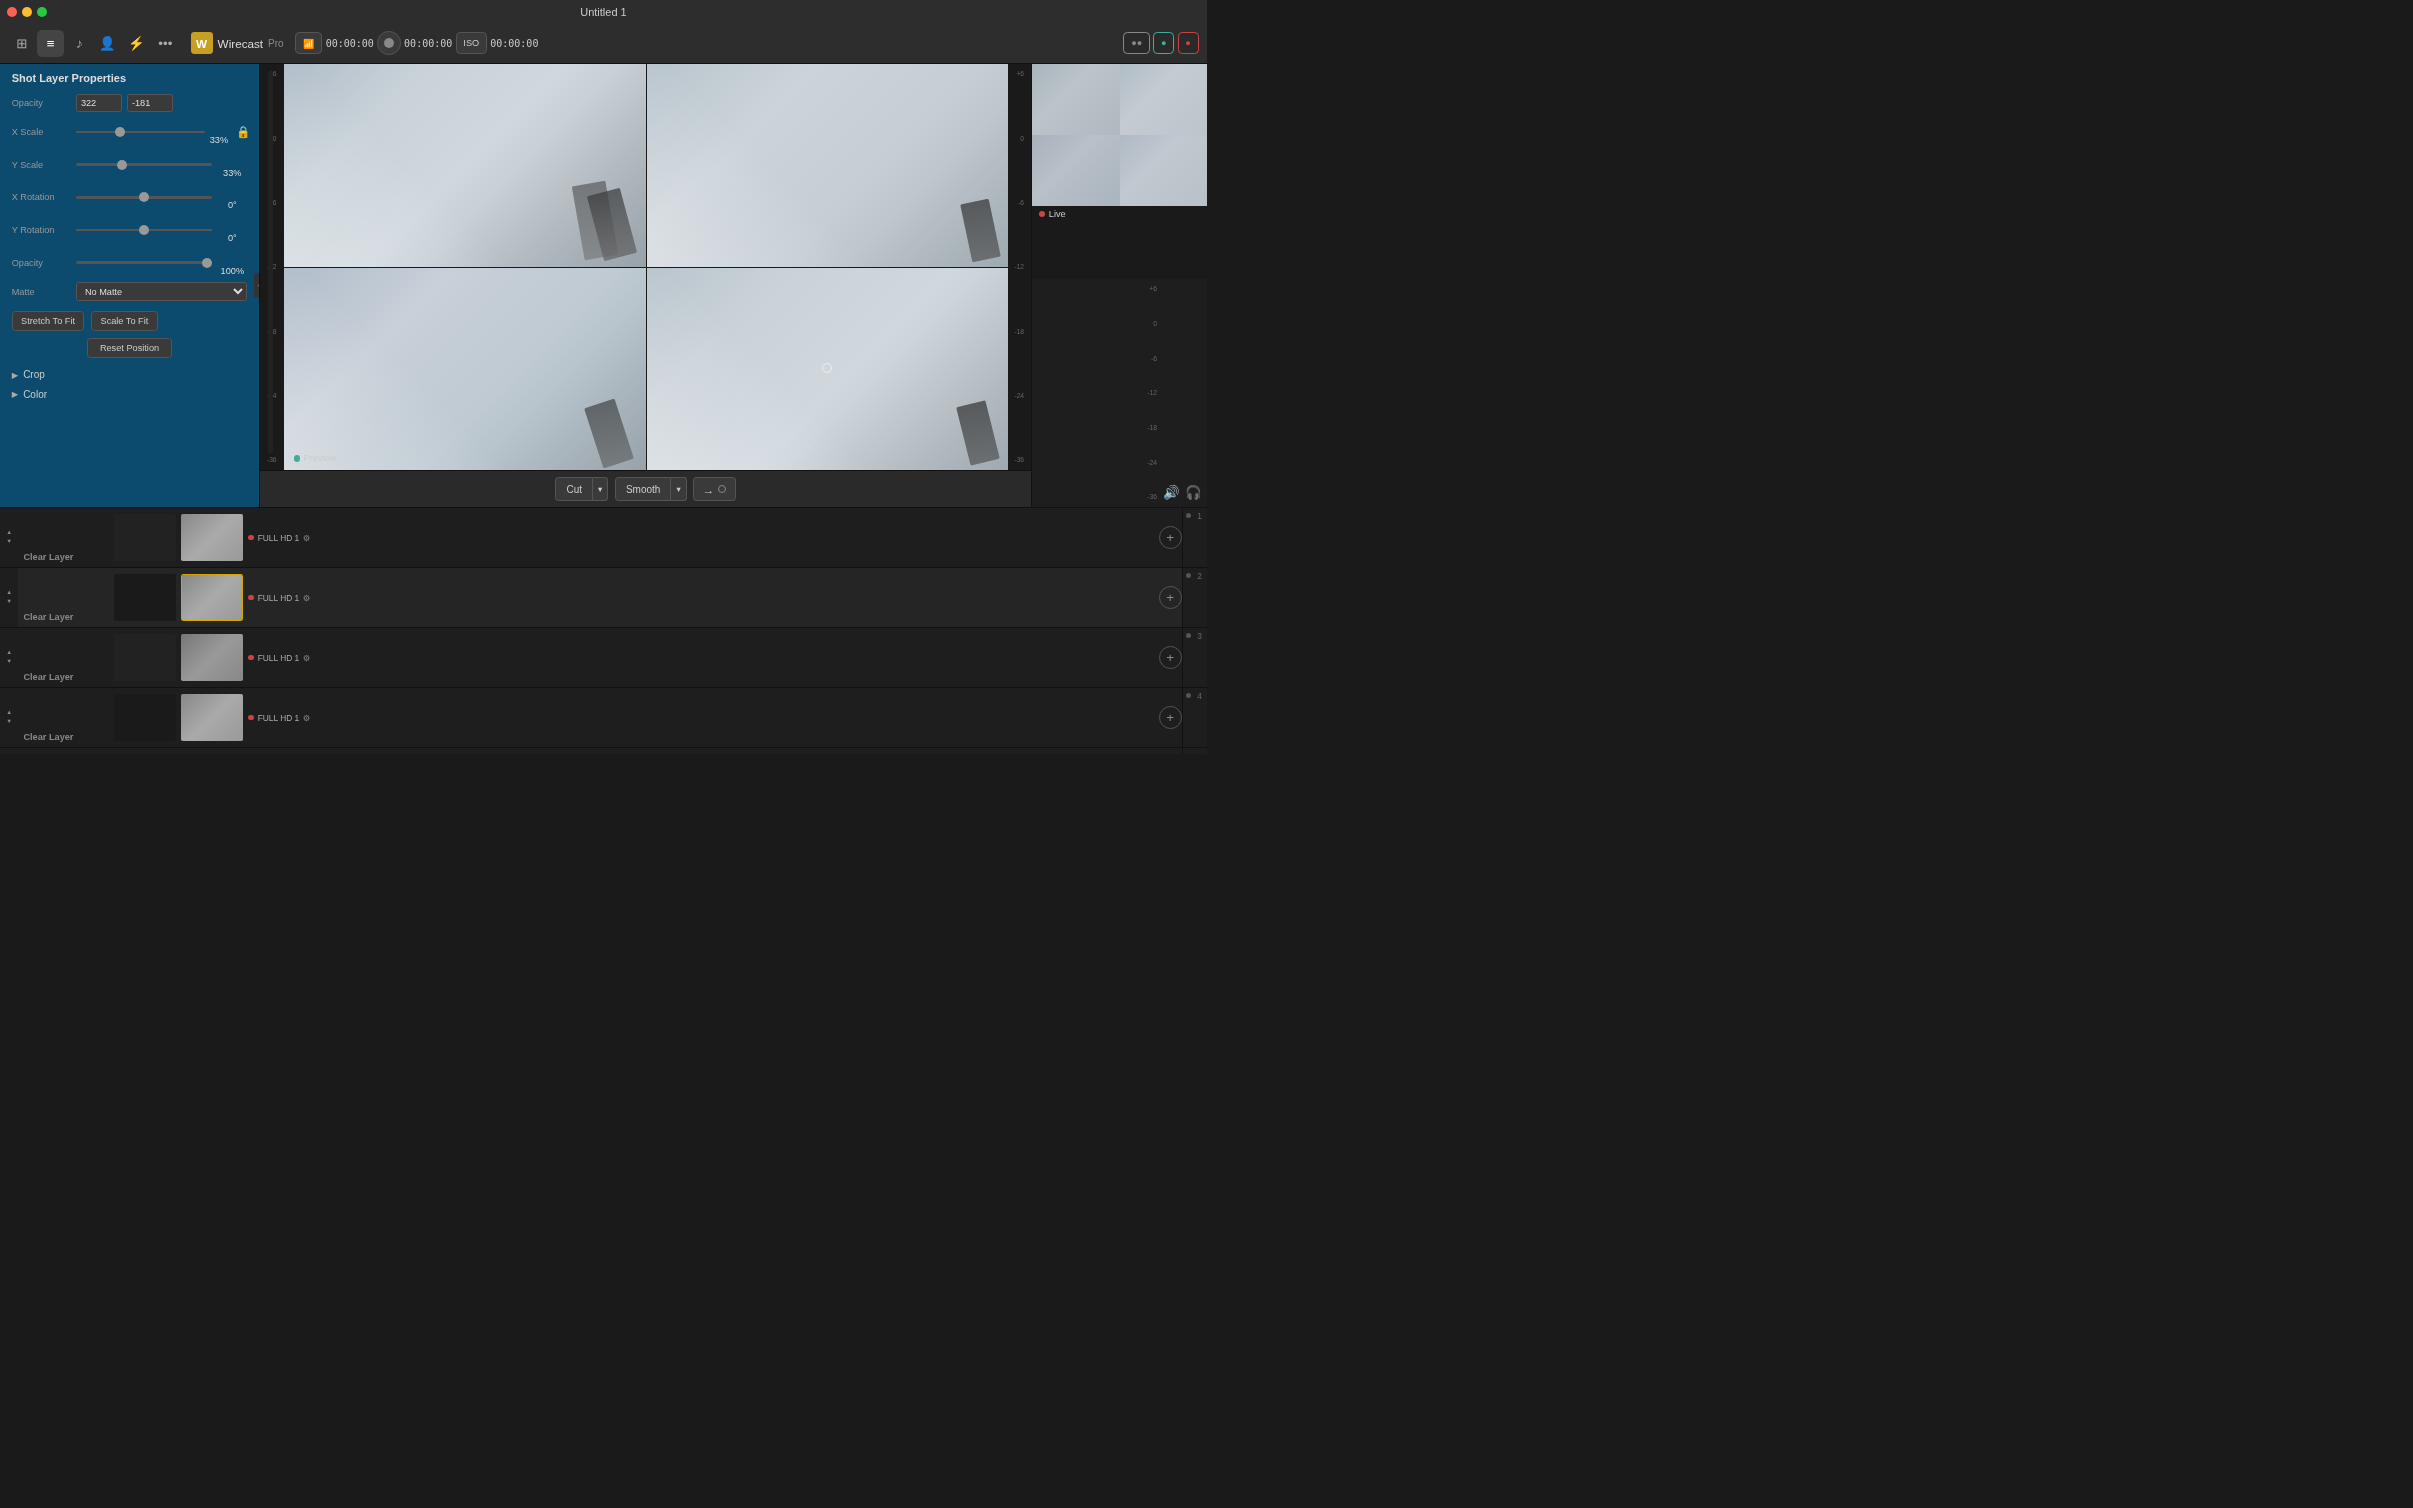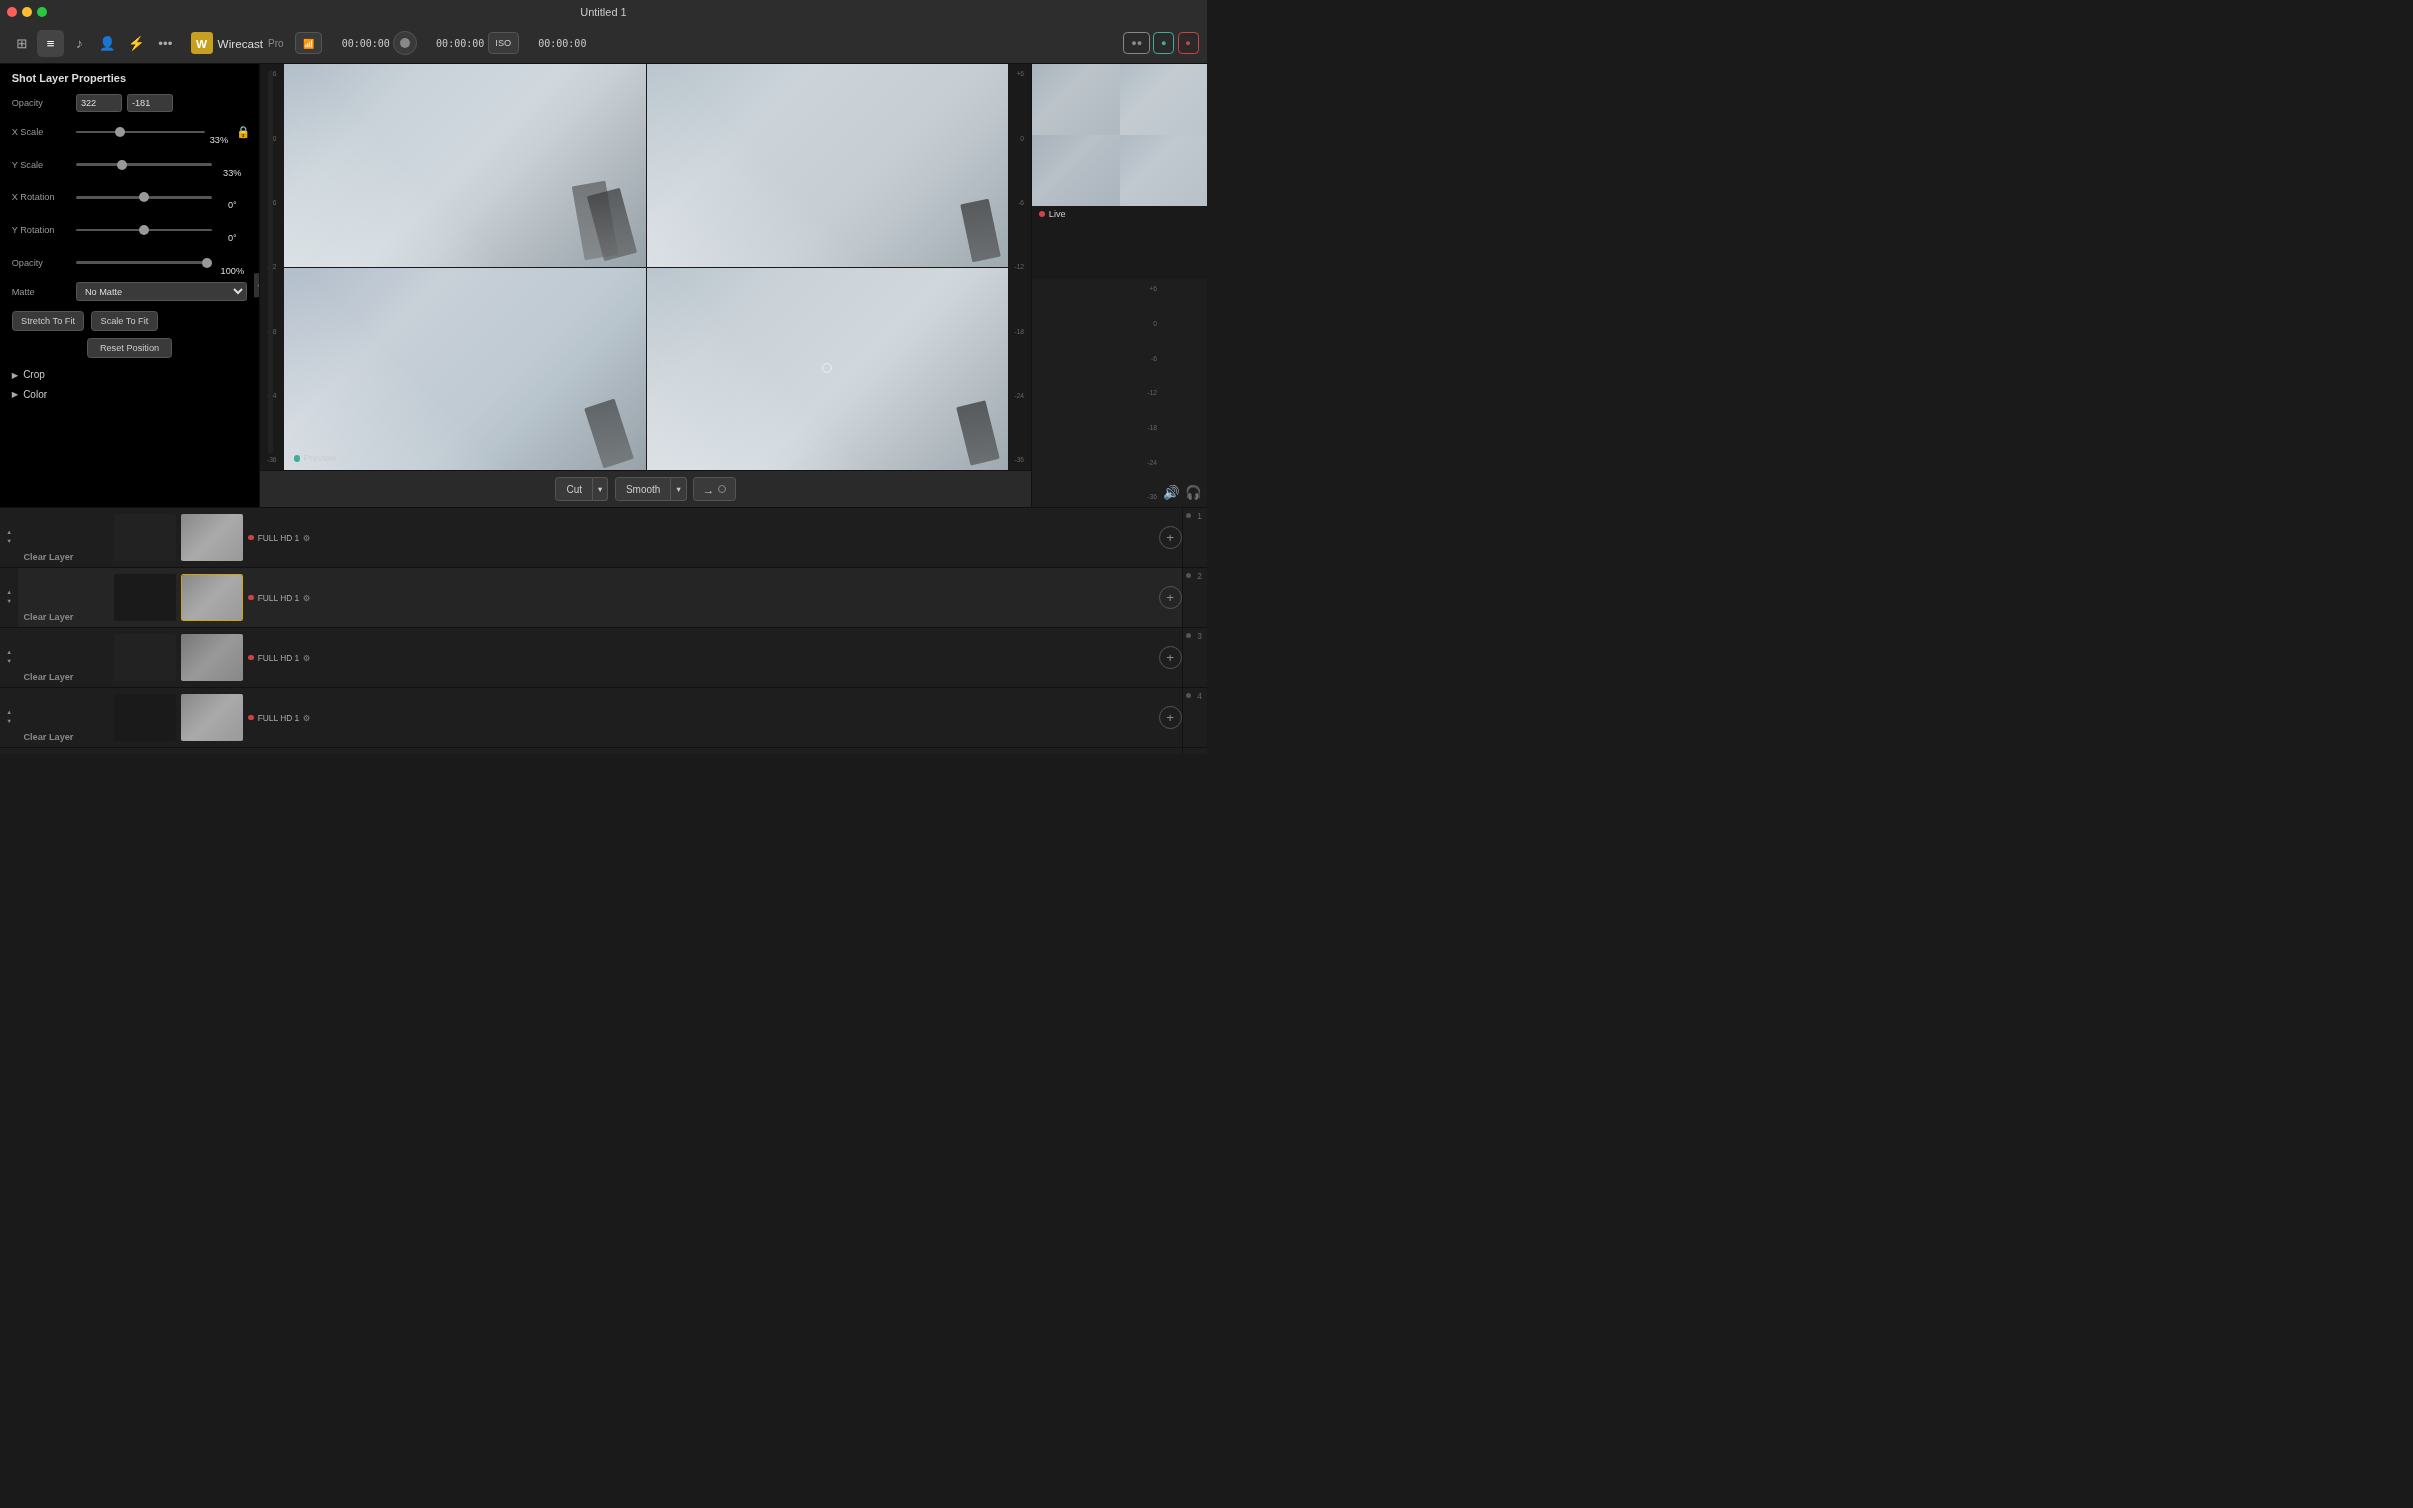--- a/index.html
+++ b/index.html
@@ -117,21 +117,20 @@
       font-size: 9.2px;
       display: flex;
       align-items: center;
       gap: 3.4px;
       height: 22px;
     }
     .timer-display {
       font-size: 10px;
       color: #ccc;
       font-family: monospace;
-      margin-left: 16px;
     }
     .record-btn {
       width: 23.5px;
       height: 23.5px;
       background: #3a3a3a;
       border: 0.8px solid #555;
       border-radius: 50%;
       display: flex;
       align-items: center;
       justify-content: center;
@@ -165,21 +164,21 @@
     
     .main-content {
       display: flex;
       flex: 1;
       overflow: hidden;
     }
 
     
     .left-panel {
       width: 260px;
-      background: #000000;
+      background: #0c4a6e;
       border-right: 0.8px solid #111;
       display: flex;
       flex-direction: column;
       flex-shrink: 0;
       overflow-y: auto;
       padding: 8.4px 11.7px;
     }
     .panel-title {
       font-size: 11px;
       font-weight: 600;

